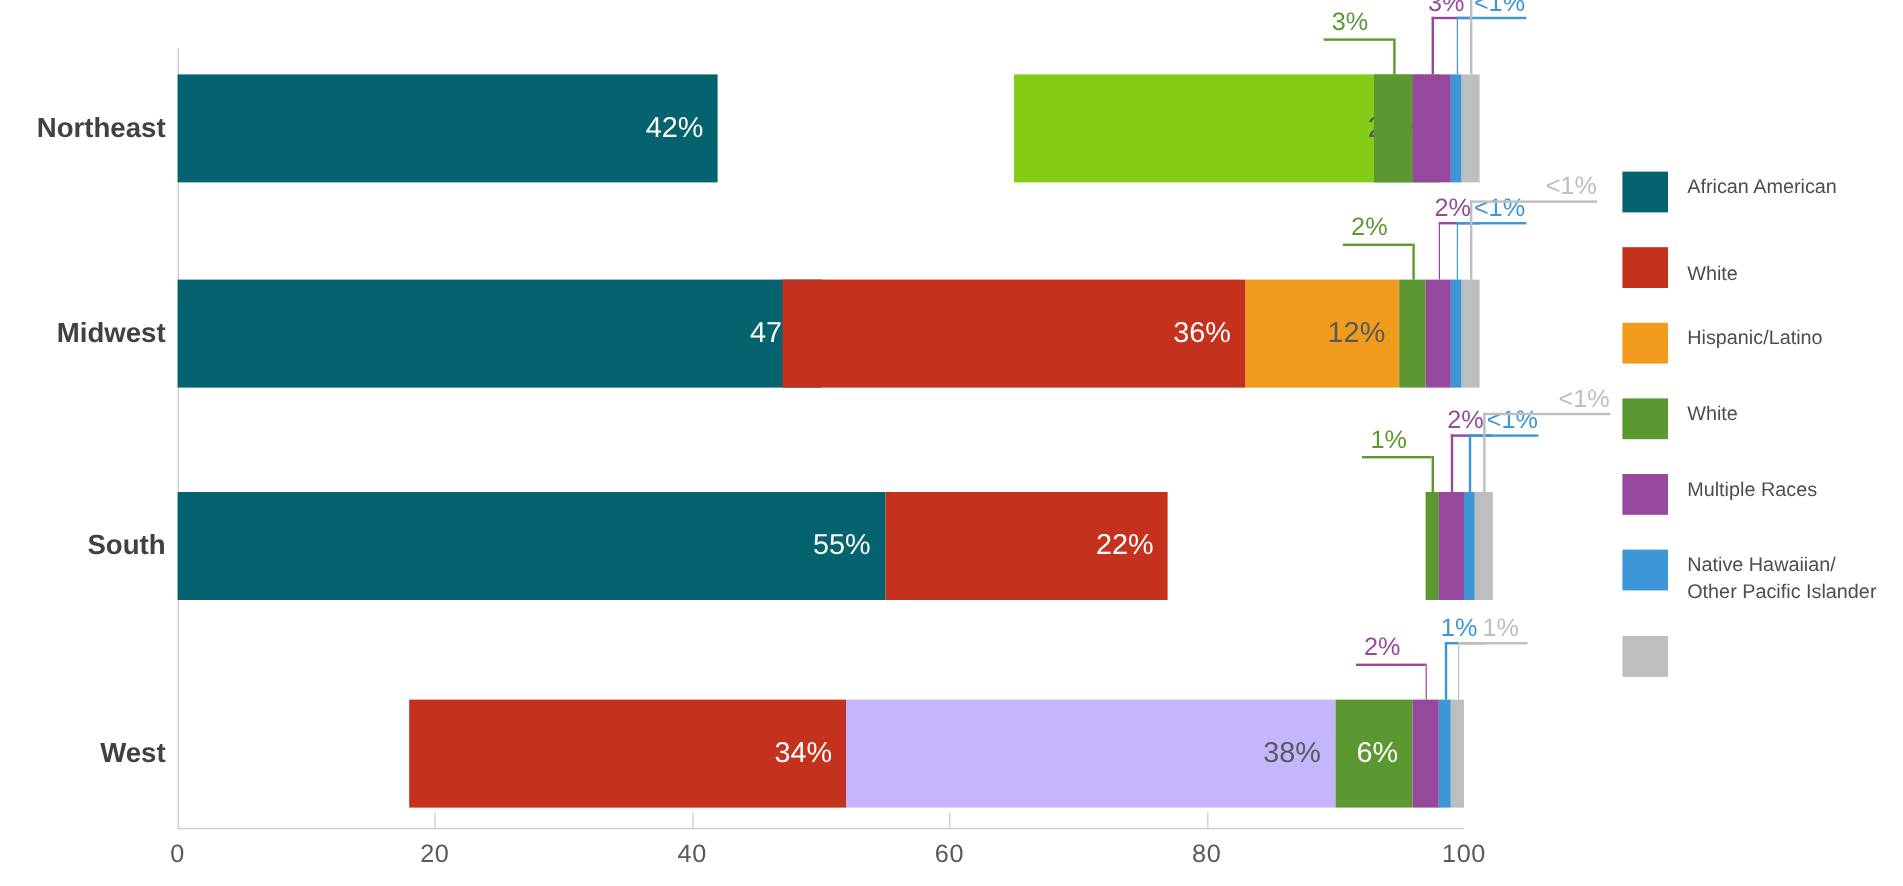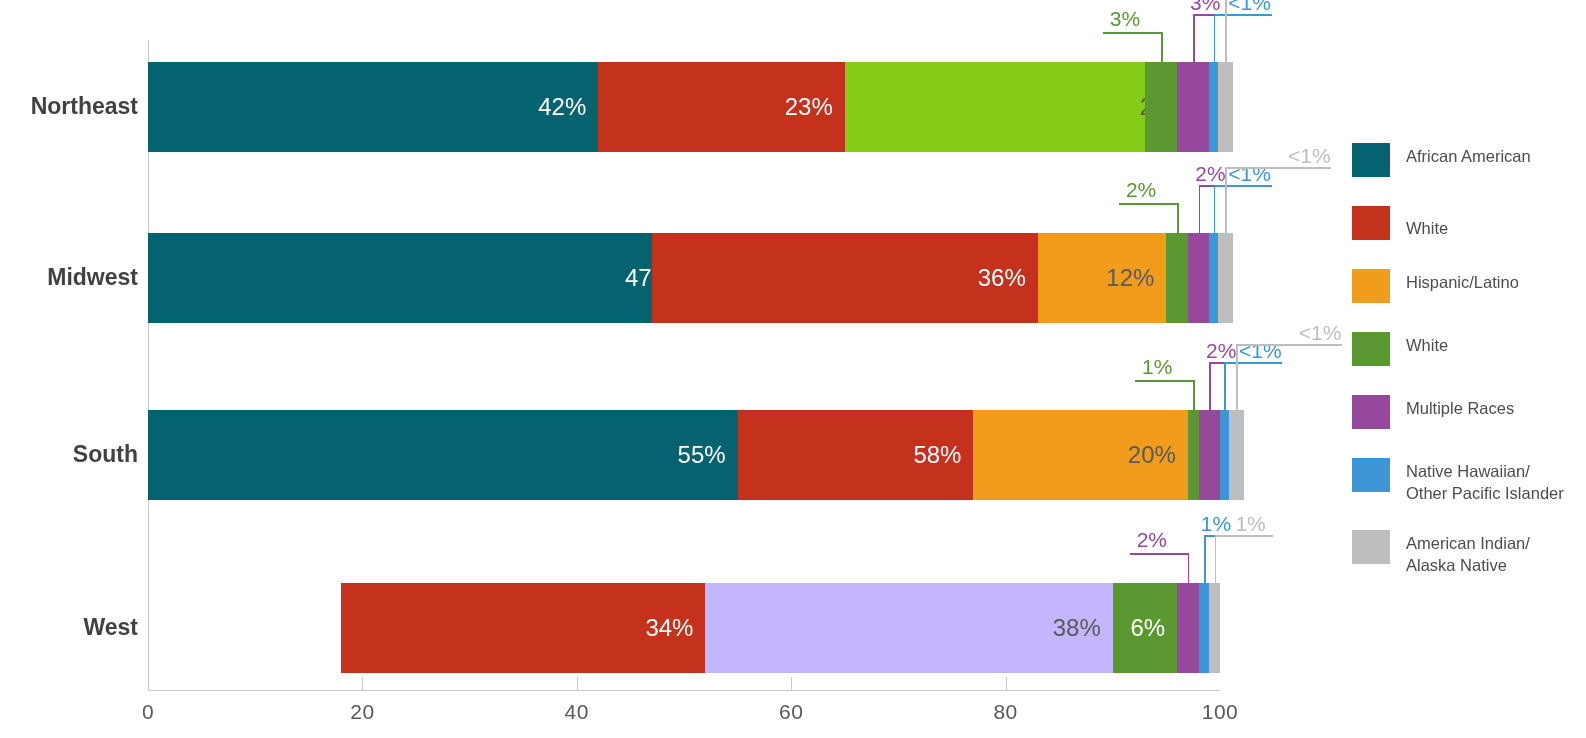--- a/index.html
+++ b/index.html
@@ -119,23 +119,20 @@
         <div class="tick-label" style="left: 643.2px;">60</div>
         <div class="tick" style="left: 857.6px;"></div>
         <div class="tick-label" style="left: 857.6px;">80</div>
         <div class="tick-label" style="left: 1072px;">100</div>
       </div>
     <div id="bars">
         <div class="bar-row" style="top: 22px;">
           <div class="seg" style="left: 0px; width: 450.24px; background: rgb(5, 98, 111);">
             <span class="seg-label light">42%</span>
           </div>
-          <div class="seg" style="left: 450.24px; width: 246.56px; background: rgb(196, 49, 28);">
-            <span class="seg-label light">23%</span>
-          </div>
           <div class="seg" style="left: 696.8px; width: 355px; background: #84cc16;">
             <span class="seg-label dark">28%</span>
           </div>
           <div class="seg" style="left: 996.96px; width: 32.16px; background: rgb(92, 152, 50);"></div>
           <div class="seg" style="left: 1029.12px; width: 32.16px; background: rgb(150, 73, 156);"></div>
           <div class="seg" style="left: 1061.28px; width: 8.576px; background: rgb(61, 150, 213);"></div>
           <div class="seg" style="left: 1069.86px; width: 15.008px; background: rgb(189, 190, 192);"></div>
         </div>
         <div class="bar-row" style="top: 193px;">
           <div class="seg" style="left: 0px; width: 537px; background: rgb(5, 98, 111);">
@@ -150,24 +147,21 @@
           <div class="seg" style="left: 1018.4px; width: 21.44px; background: rgb(92, 152, 50);"></div>
           <div class="seg" style="left: 1039.84px; width: 21.44px; background: rgb(150, 73, 156);"></div>
           <div class="seg" style="left: 1061.28px; width: 8.576px; background: rgb(61, 150, 213);"></div>
           <div class="seg" style="left: 1069.86px; width: 15.008px; background: rgb(189, 190, 192);"></div>
         </div>
         <div class="bar-row" style="top: 370px;">
           <div class="seg" style="left: 0px; width: 589.6px; background: rgb(5, 98, 111);">
             <span class="seg-label light">55%</span>
           </div>
           <div class="seg" style="left: 589.6px; width: 235.84px; background: rgb(196, 49, 28);">
-            <span class="seg-label light">58%</span>
-          </div>
-          <div class="seg" style="left: 825.44px; width: 214.4px; background: rgb(242, 156, 30);">
-            <span class="seg-label dark">20%</span>
+            <span class="seg-label light">22%</span>
           </div>
           <div class="seg" style="left: 1039.84px; width: 10.72px; background: rgb(92, 152, 50);"></div>
           <div class="seg" style="left: 1050.56px; width: 21.44px; background: rgb(150, 73, 156);"></div>
           <div class="seg" style="left: 1072px; width: 8.576px; background: rgb(61, 150, 213);"></div>
           <div class="seg" style="left: 1080.58px; width: 15.008px; background: rgb(189, 190, 192);"></div>
         </div>
         <div class="bar-row" style="top: 543px;">
           <div class="seg" style="left: 192.96px; width: 364.48px; background: rgb(196, 49, 28);">
             <span class="seg-label light">34%</span>
           </div>
@@ -287,18 +281,16 @@
         <div class="legend-swatch" style="background: rgb(150, 73, 156);"></div>
         <div class="legend-text">Multiple Races</div>
       </div>
       <div class="legend-item" style="top: 315px;">
         <div class="legend-swatch" style="background: rgb(61, 150, 213);"></div>
         <div class="legend-text">Native Hawaiian/
 Other Pacific Islander</div>
       </div>
       <div class="legend-item" style="top: 387px;">
         <div class="legend-swatch" style="background: rgb(189, 190, 192);"></div>
-        <div class="legend-text">American Indian/
-Alaska Native</div>
       </div>
     </div>
 
 </div>
 
 </body></html>

